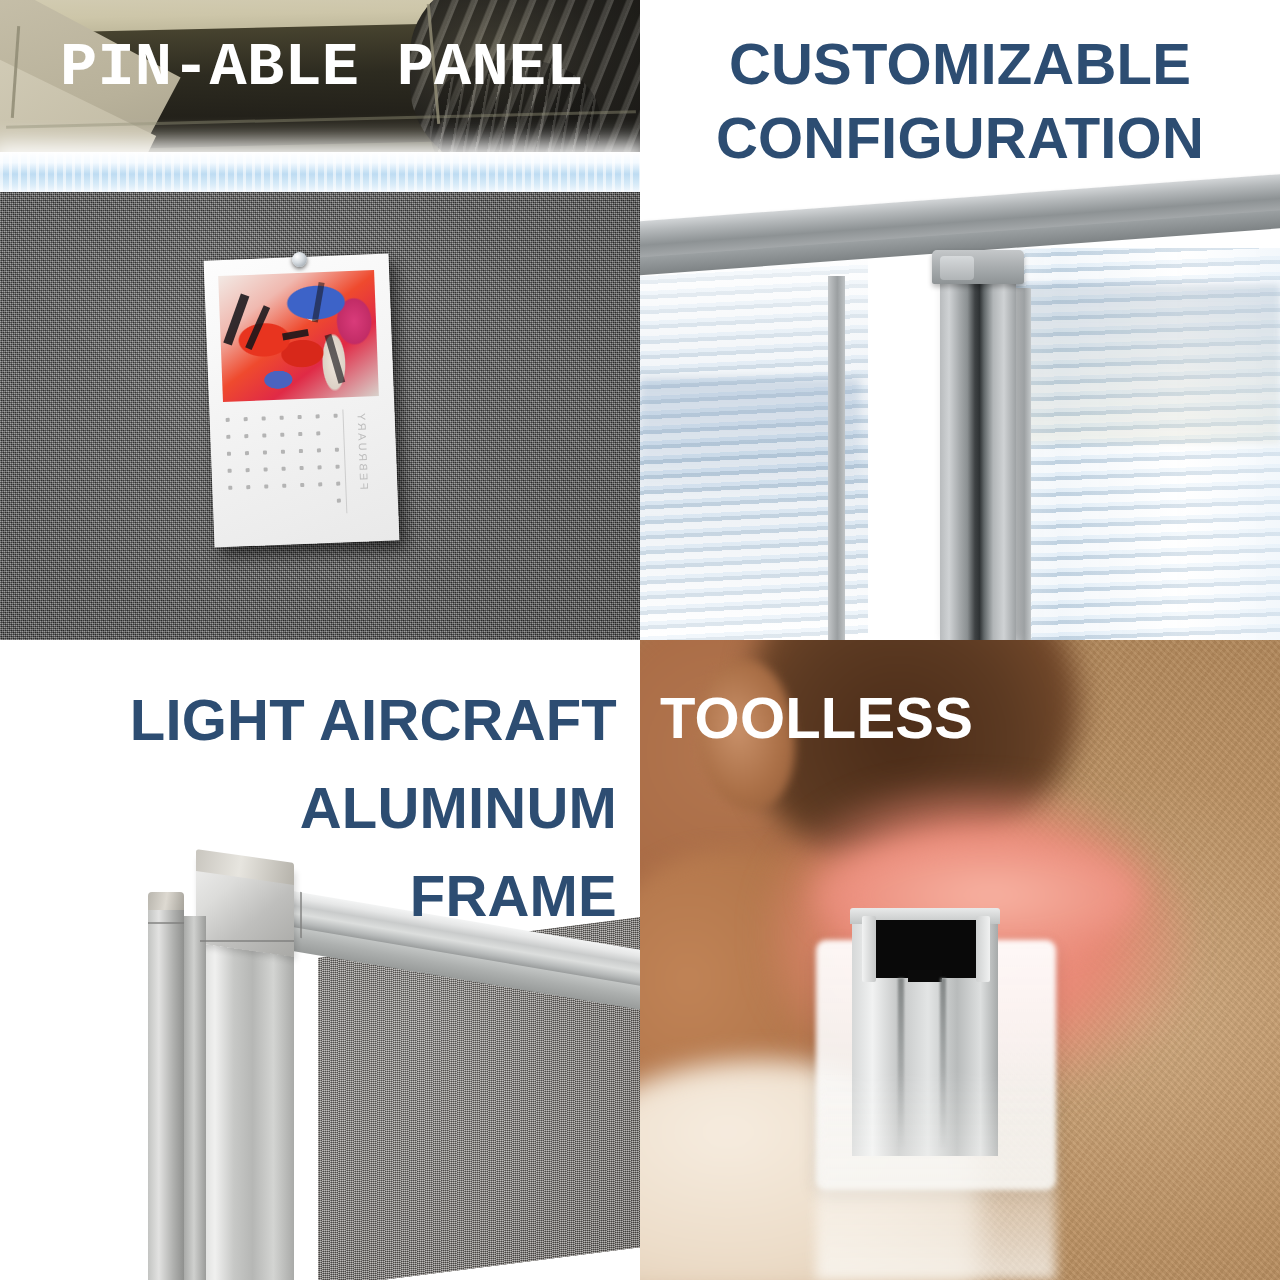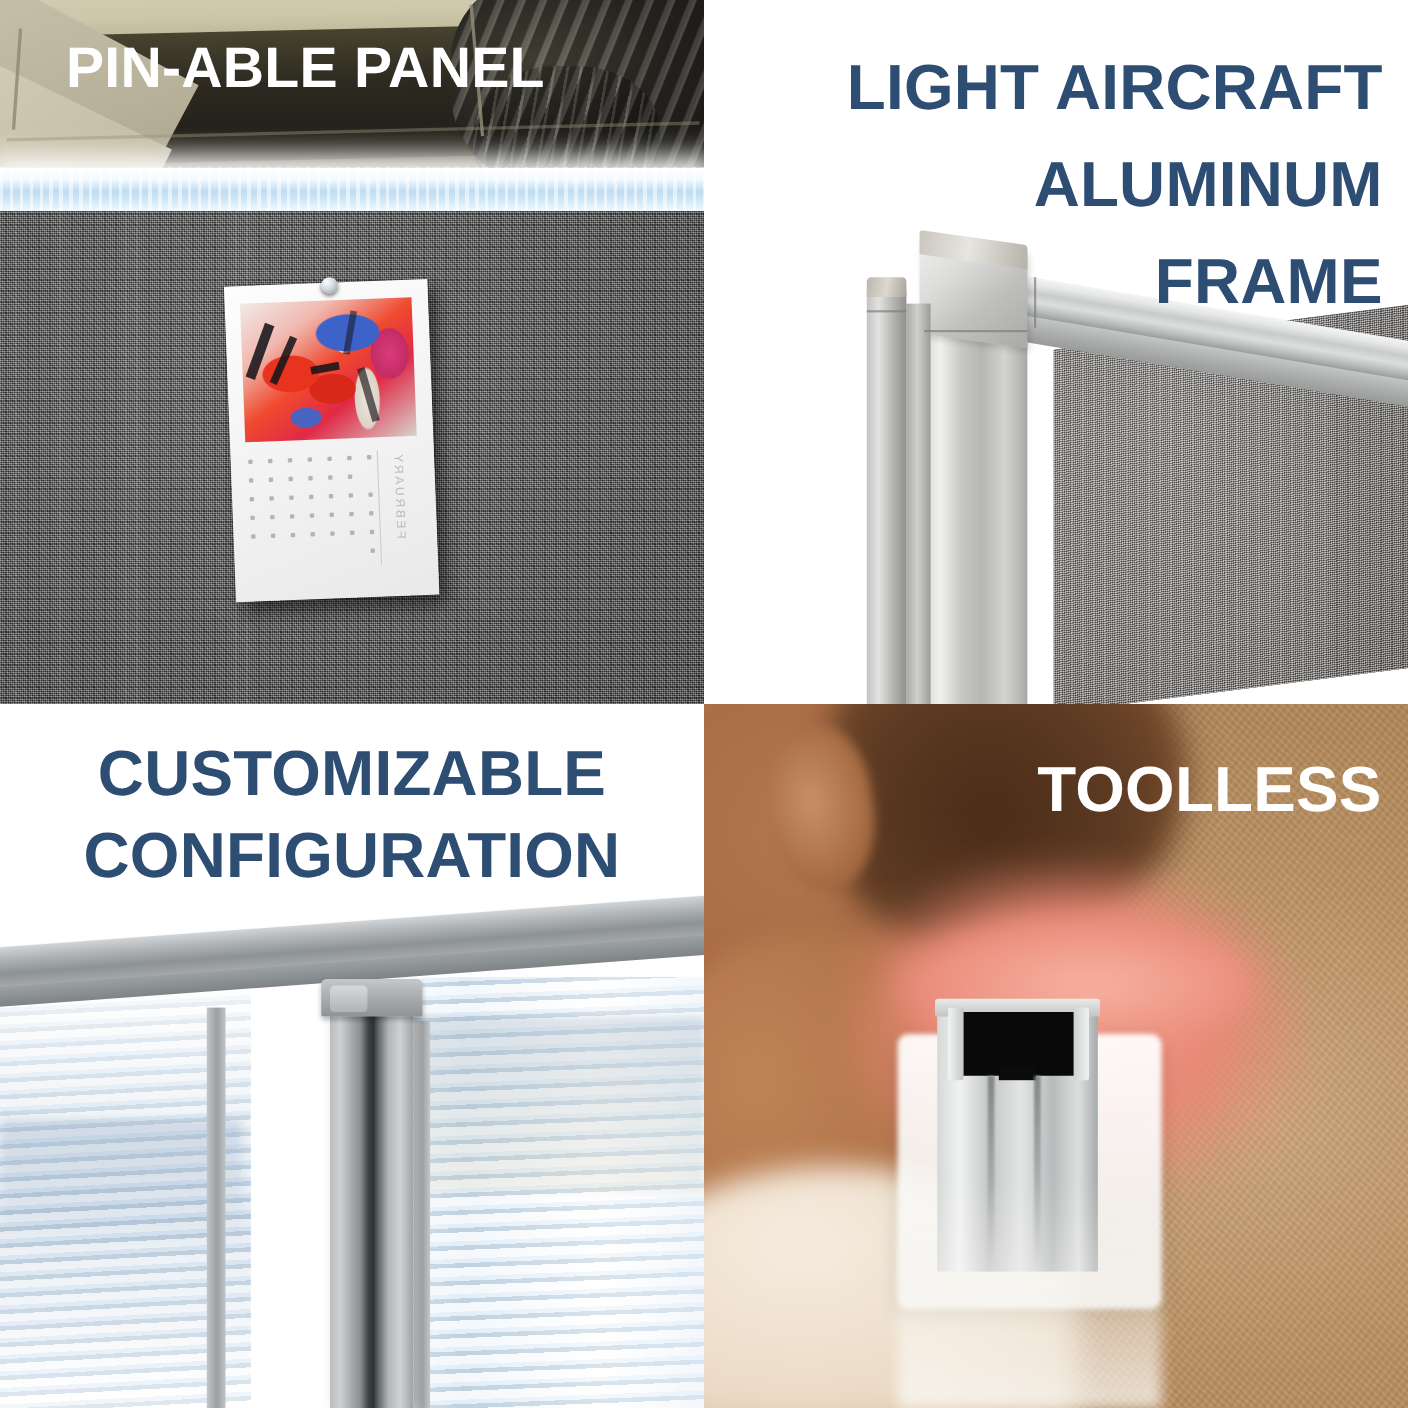--- a/index.html
+++ b/index.html
@@ -338,21 +338,40 @@
             <i style="left:54px;top:68px"></i>
             <i style="left:72px;top:68px"></i>
             <i style="left:90px;top:68px"></i>
             <i style="left:108px;top:68px"></i>
           <i style="left:108px;top:85px"></i>
         </div>
         <div class="q1-month">FEBRUARY</div>
       </div>
     </div>
 
-    <div class="cap cap-white" style="left:60px; top:38px; font-size:52px;">PIN-ABLE PANEL</div>
+    <div class="cap cap-white" style="left:60px; top:38px; font-size:62px;font-family:Liberation Mono, monospace;">PIN-ABLE PANEL</div>
+  </div>
+
+  <div class="quad" id="q2">
+    <div class="q2-win">
+      <div class="blindL"></div>
+      <div class="q2-scene2"></div>
+      <div class="blindR"></div>
+      <div class="q2-scene"></div>
+    </div>
+    <div class="q2-fleft"></div>
+    <div class="q2-fright"></div>
+    <div class="q2-rail"></div>
+    <div class="q2-railface"></div>
+    <div class="q2-post"></div>
+    <div class="q2-postcap"></div>
+    <div class="q2-postcap2"></div>
+
+    <div class="cap cap-blue" style="left:0; right:0; top:36px; font-size:58px; text-align:center;">CUSTOMIZABLE</div>
+    <div class="cap cap-blue" style="left:0; right:0; top:110px; font-size:58px; text-align:center;">CONFIGURATION</div>
   </div>
 
   <div class="quad" id="q3">
     <div class="q3-art">
       <div class="q3-fabric"></div>
       <div class="q3-toprail2"></div>
       <div class="q3-toprail"></div>
       <div class="q3-post"></div>
       <div class="q3-cap"></div>
       <div class="q3-captop"></div>
@@ -362,39 +381,20 @@
       <div class="q3-seam" style="left:200px;top:300px;width:94px;height:2px;"></div>
       <div class="q3-seam" style="left:148px;top:282px;width:36px;height:2px;"></div>
       <div class="q3-seam" style="left:300px;top:252px;width:2px;height:46px;transform:skewY(9deg);"></div>
     </div>
 
     <div class="cap cap-blue" style="left:20px; right:23px; top:52px; font-size:58px; text-align:right;">LIGHT AIRCRAFT</div>
     <div class="cap cap-blue" style="left:20px; right:23px; top:140px; font-size:58px; text-align:right;">ALUMINUM</div>
     <div class="cap cap-blue" style="left:20px; right:23px; top:228px; font-size:58px; text-align:right;">FRAME</div>
   </div>
 
-  <div class="quad" id="q2">
-    <div class="q2-win">
-      <div class="blindL"></div>
-      <div class="q2-scene2"></div>
-      <div class="blindR"></div>
-      <div class="q2-scene"></div>
-    </div>
-    <div class="q2-fleft"></div>
-    <div class="q2-fright"></div>
-    <div class="q2-rail"></div>
-    <div class="q2-railface"></div>
-    <div class="q2-post"></div>
-    <div class="q2-postcap"></div>
-    <div class="q2-postcap2"></div>
-
-    <div class="cap cap-blue" style="left:0; right:0; top:36px; font-size:58px; text-align:center;">CUSTOMIZABLE</div>
-    <div class="cap cap-blue" style="left:0; right:0; top:110px; font-size:58px; text-align:center;">CONFIGURATION</div>
-  </div>
-
   <div class="quad" id="q4">
     <div class="q4-bg"></div>
     <div class="q4-head"></div>
     <div class="q4-hair"></div>
     <div class="q4-ear"></div>
     <div class="q4-neck"></div>
     <div class="q4-shoulder"></div>
     <div class="q4-hand"></div>
     <div class="q4-finger"></div>
 
@@ -402,16 +402,16 @@
     <div class="q4-ext"></div>
     <div class="q4-extTop"></div>
     <div class="q4-slot"></div>
     <div class="q4-lipL"></div>
     <div class="q4-lipR"></div>
     <div class="q4-slotN" style="left:268px;top:330px;width:34px;height:12px;"></div>
     <div class="q4-ribA"></div>
     <div class="q4-ribB"></div>
     <div class="q4-blurbot"></div>
 
-    <div class="cap cap-white" style="left:20px; right:24px; top:50px; font-size:58px; text-align:right;">TOOLLESS</div>
+    <div class="cap cap-white" style="left:20px; right:24px; top:50px; font-size:58px; ">TOOLLESS</div>
   </div>
 
 </div>
 
 </body></html>

